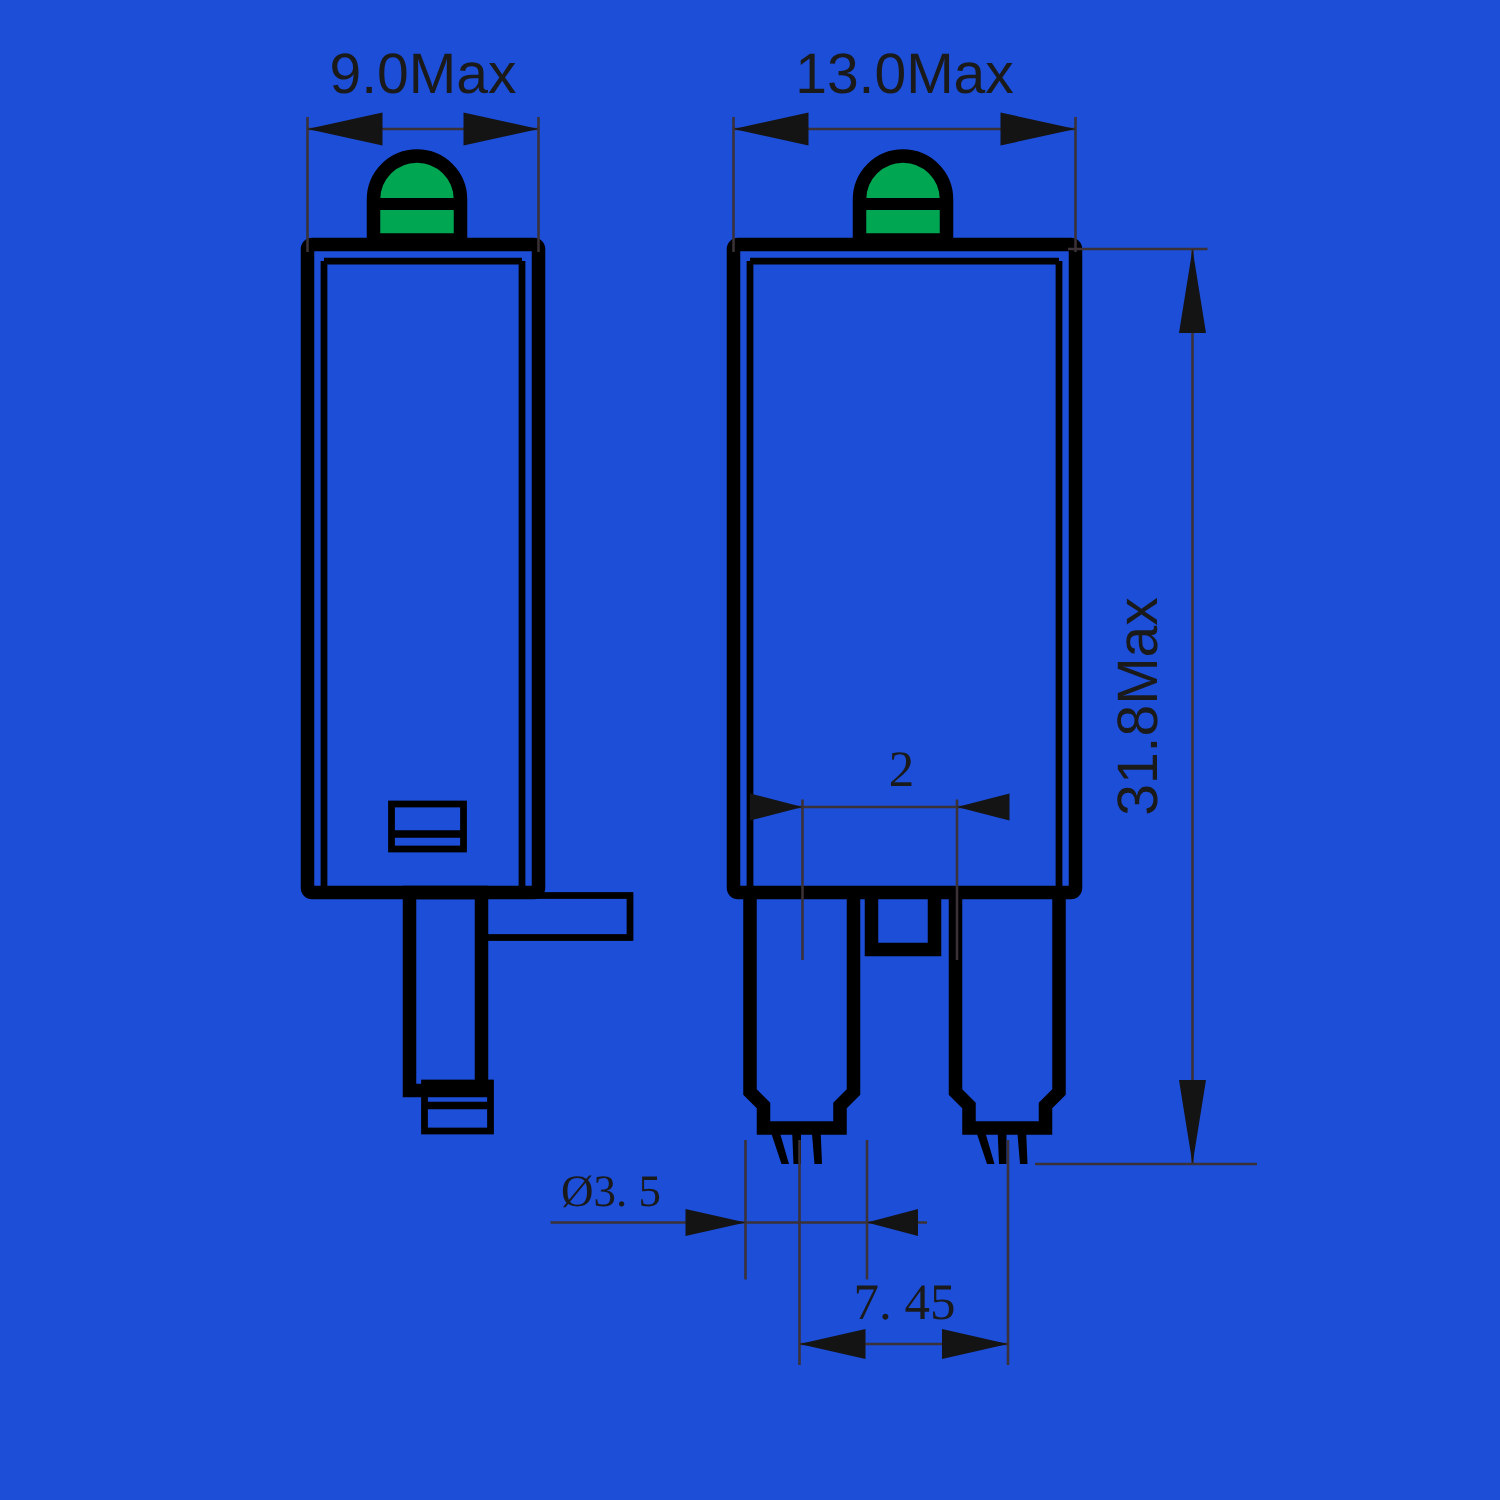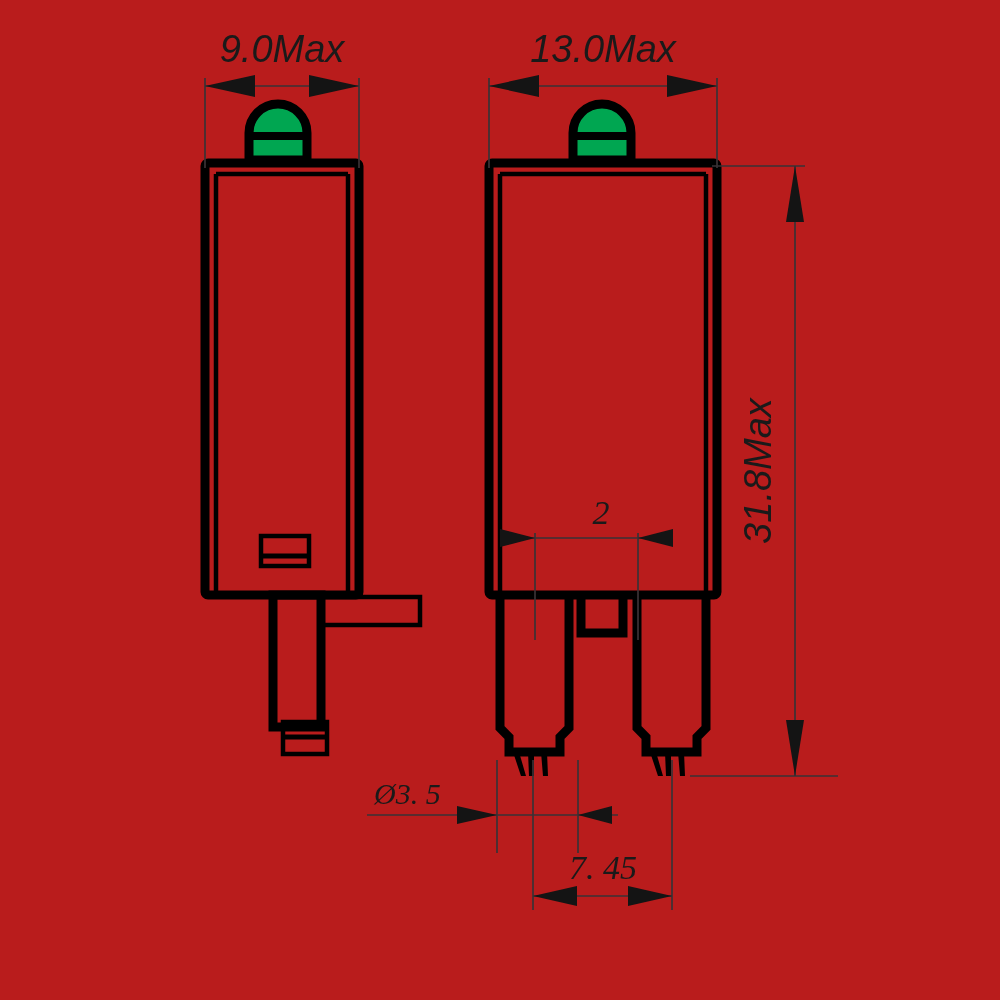--- a/index.html
+++ b/index.html
@@ -11,22 +11,21 @@
   body {
     width: 1000px;
     height: 1000px;
     font-family: "Liberation Sans", sans-serif;
     overflow: hidden;
   }
   #drawing-root {
     position: relative;
     width: 1000px;
     height: 1000px;
-    background: #b91c1c;
-    font-style: italic;
+    background: #1d4ed8;
   }
   svg.drawing-canvas {
     display: block;
     width: 1000px;
     height: 1000px;
   }
   .dim-text-sans {
     font-family: "Liberation Sans", sans-serif;
     font-size: 38px;
     fill: #1a1a1a;

